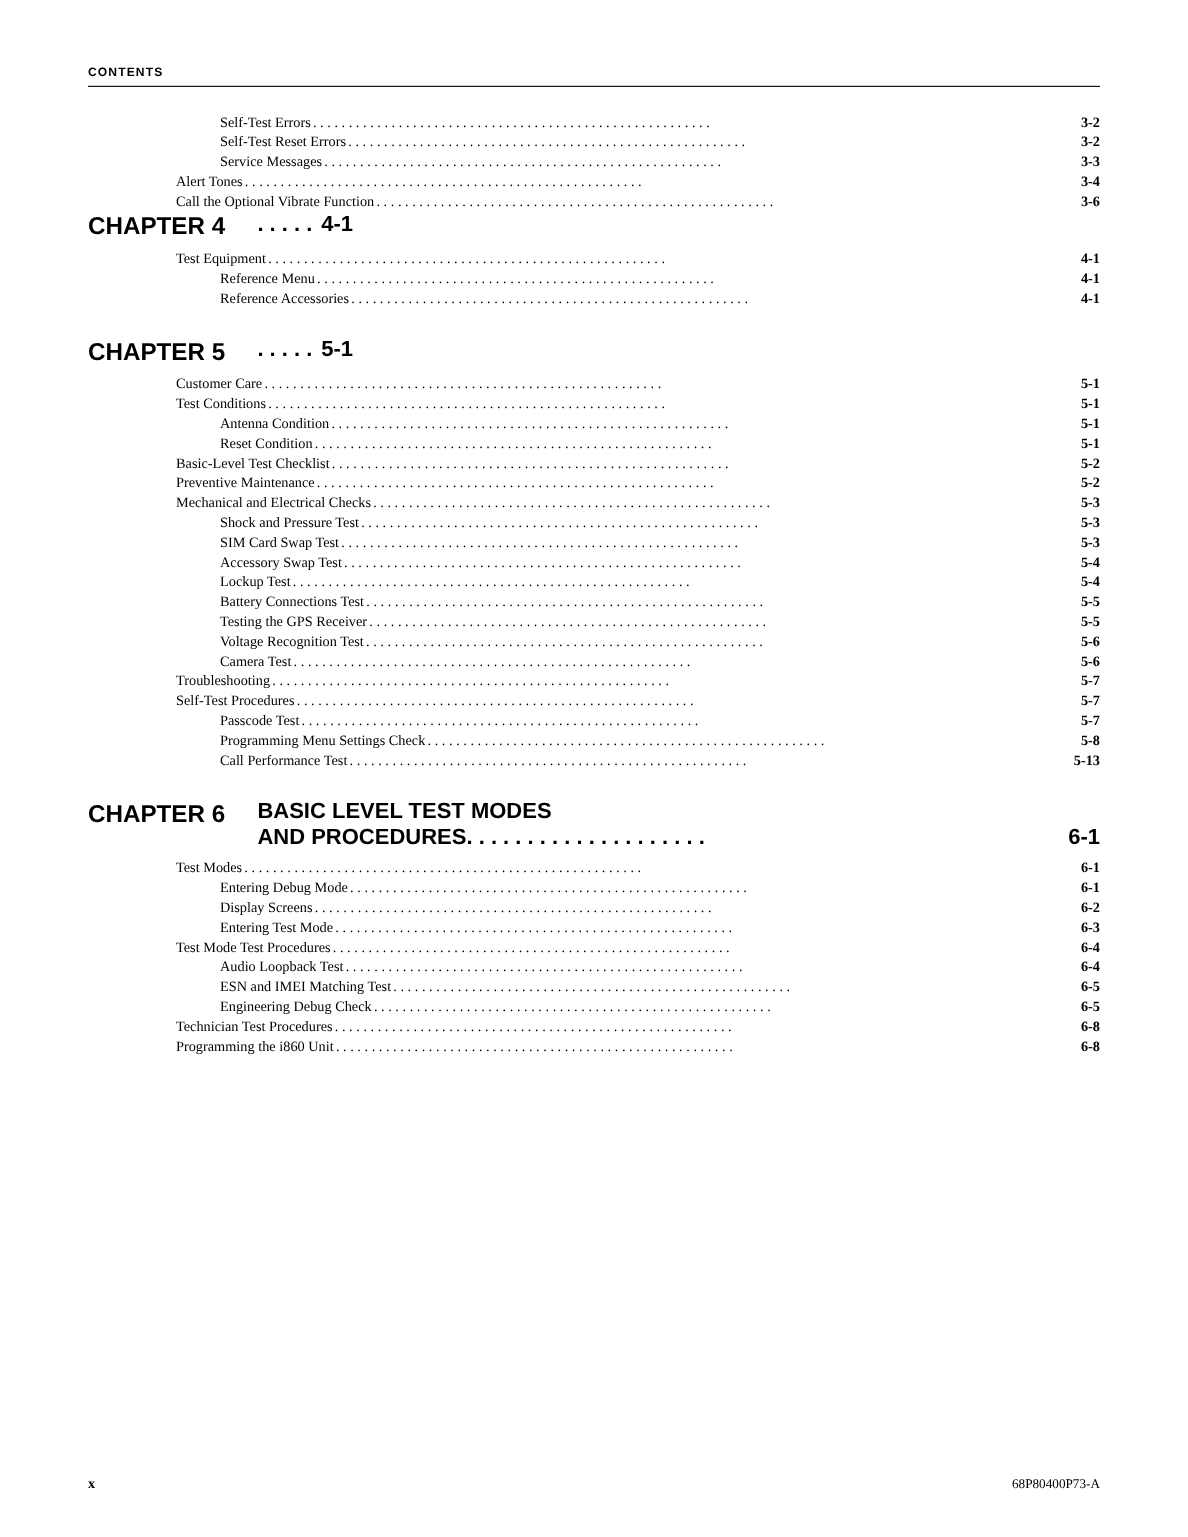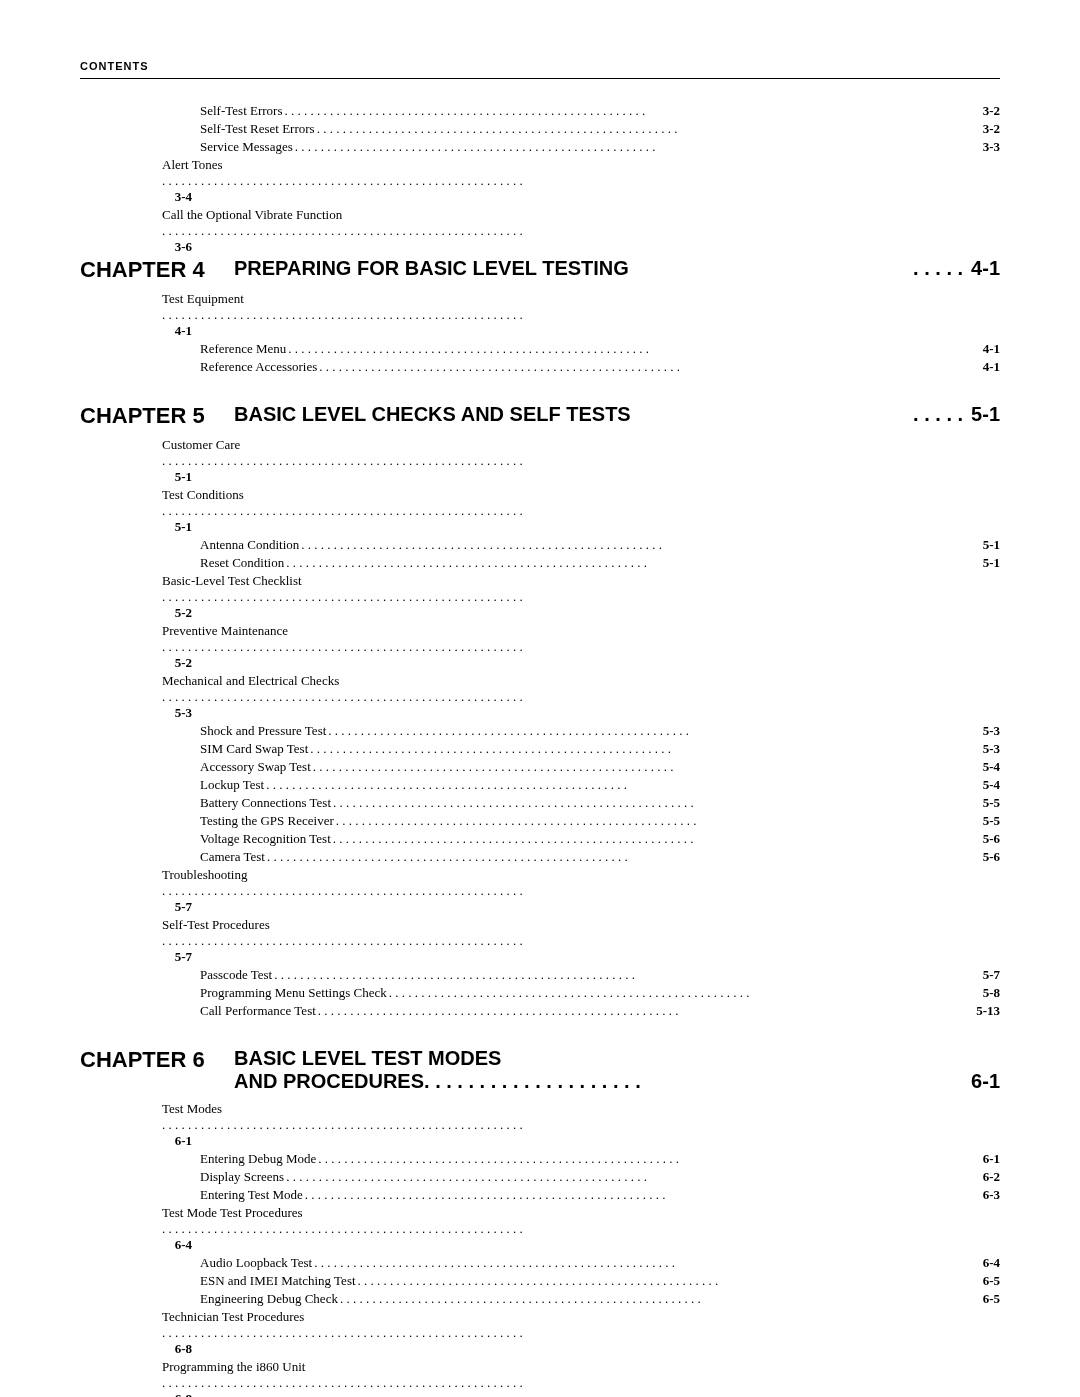--- a/index.html
+++ b/index.html
@@ -43,21 +43,21 @@
       overflow: hidden;
       margin: 0 2px;
       font-size: 13px;
     }
     .toc-entry .page-num {
       font-weight: bold;
       white-space: nowrap;
       min-width: 30px;
       text-align: right;
     }
-    .indent1 { margin-left: 40px; flex-direction: column; }
+    .indent1 { margin-left: 40px; }
     .indent2 { margin-left: 80px; }
 
     .chapter-block {
       margin-bottom: 28px;
     }
     .chapter-heading {
       display: flex;
       align-items: flex-start;
       margin-bottom: 8px;
     }
@@ -147,21 +147,20 @@
         <span class="dots" style="font-size: 13px; overflow: hidden; white-space: nowrap;"> . . . . . . . . . . . . . . . . . . . . . . . . . . . . . . . . . . . . . . . . . . . . . . . . . . . . . . . .</span>
         <span class="page-num">3-6</span>
       </div>
     </div>
 
   <div id="chapters-container">
       <div class="chapter-block">
         <div class="chapter-heading">
           <span class="chapter-label">CHAPTER 4</span>
           <div style="display: flex; align-items: baseline; flex: 1 1 0%;">
-            <span class="chapter-title">PREPARING FOR BASIC LEVEL TESTING </span>
             <span style="font-family: Arial, sans-serif; font-size: 20px; font-weight: bold;">. . . . .</span>
             <span class="chapter-page">4-1</span>
           </div>
         </div>
         <div class="chapter-entries">
           <div class="toc-entry indent1">
             <span class="entry-text">Test Equipment</span>
             <span class="dots" style="font-size: 13px; overflow: hidden; white-space: nowrap;"> . . . . . . . . . . . . . . . . . . . . . . . . . . . . . . . . . . . . . . . . . . . . . . . . . . . . . . . .</span>
             <span class="page-num">4-1</span>
           </div>
@@ -174,21 +173,20 @@
             <span class="entry-text">Reference Accessories</span>
             <span class="dots" style="font-size: 13px; overflow: hidden; white-space: nowrap;"> . . . . . . . . . . . . . . . . . . . . . . . . . . . . . . . . . . . . . . . . . . . . . . . . . . . . . . . .</span>
             <span class="page-num">4-1</span>
           </div>
         </div>
       </div>
       <div class="chapter-block">
         <div class="chapter-heading">
           <span class="chapter-label">CHAPTER 5</span>
           <div style="display: flex; align-items: baseline; flex: 1 1 0%;">
-            <span class="chapter-title">BASIC LEVEL CHECKS AND SELF TESTS </span>
             <span style="font-family: Arial, sans-serif; font-size: 20px; font-weight: bold;">. . . . .</span>
             <span class="chapter-page">5-1</span>
           </div>
         </div>
         <div class="chapter-entries">
           <div class="toc-entry indent1">
             <span class="entry-text">Customer Care</span>
             <span class="dots" style="font-size: 13px; overflow: hidden; white-space: nowrap;"> . . . . . . . . . . . . . . . . . . . . . . . . . . . . . . . . . . . . . . . . . . . . . . . . . . . . . . . .</span>
             <span class="page-num">5-1</span>
           </div>

